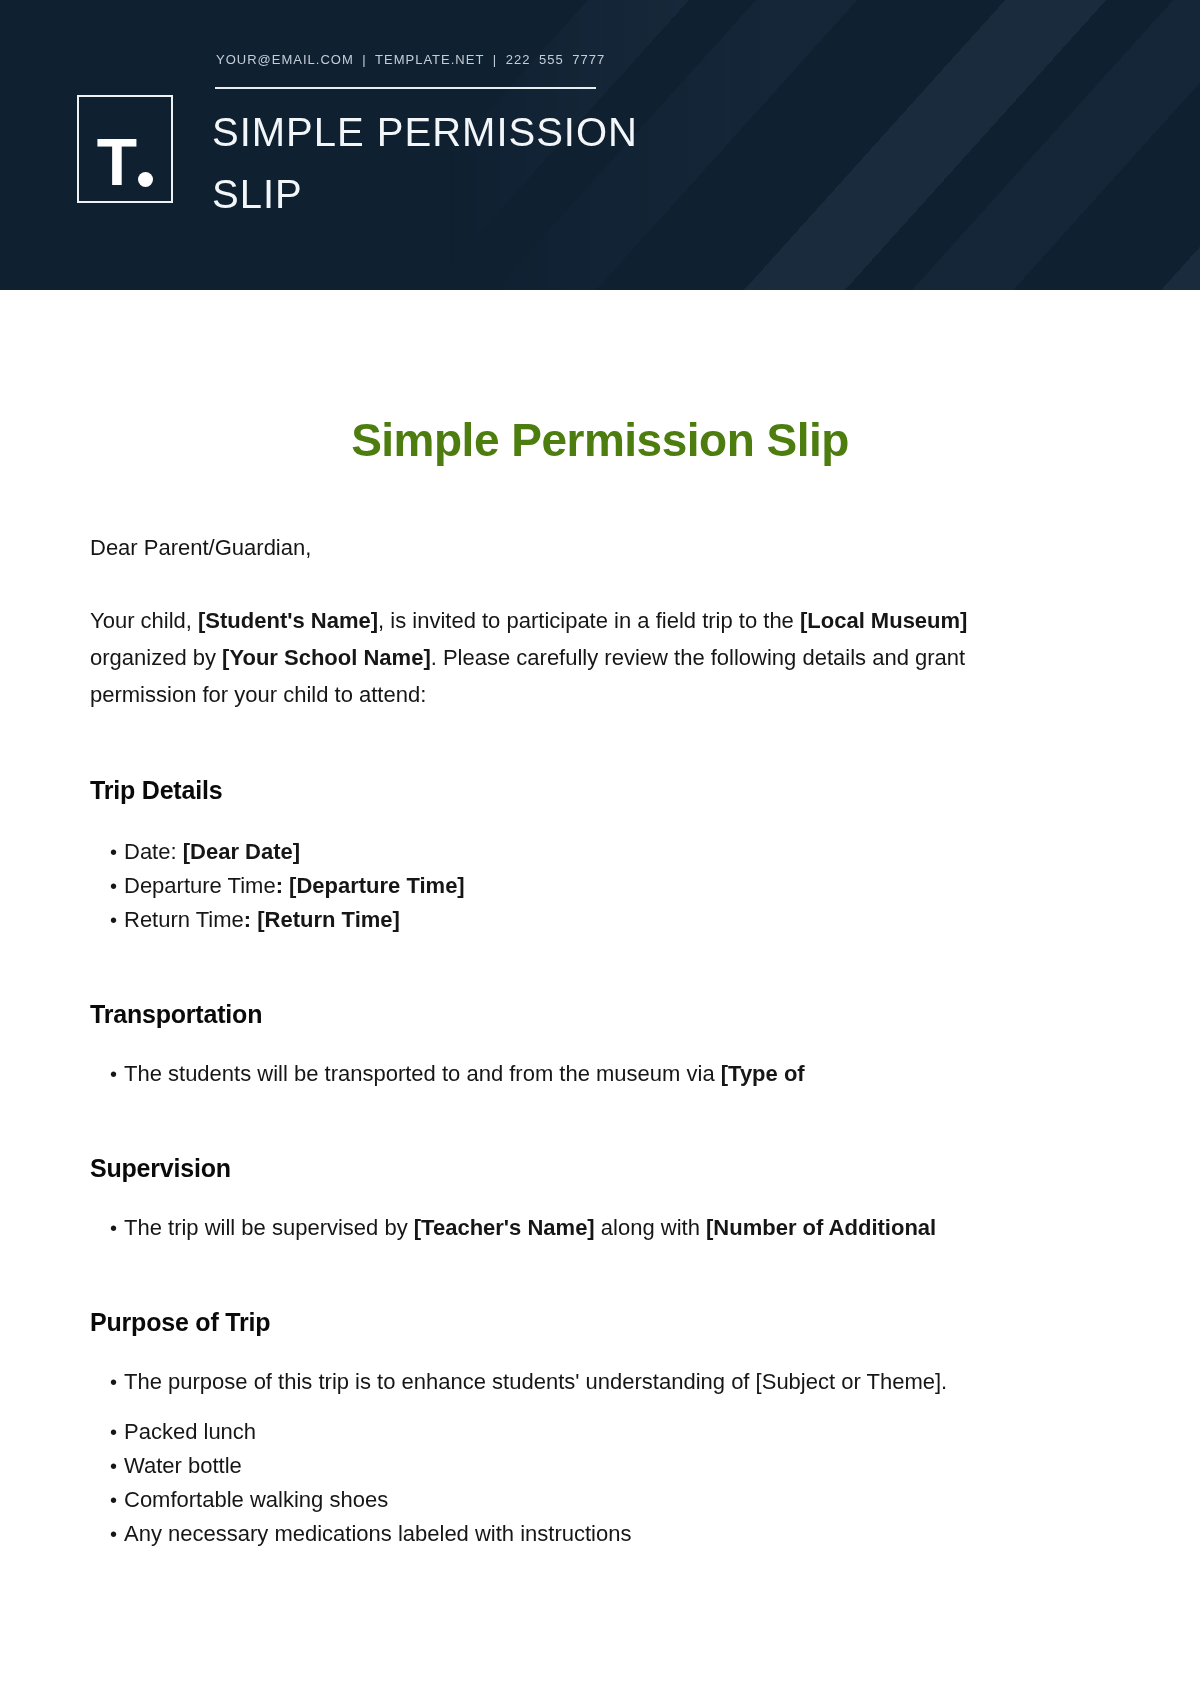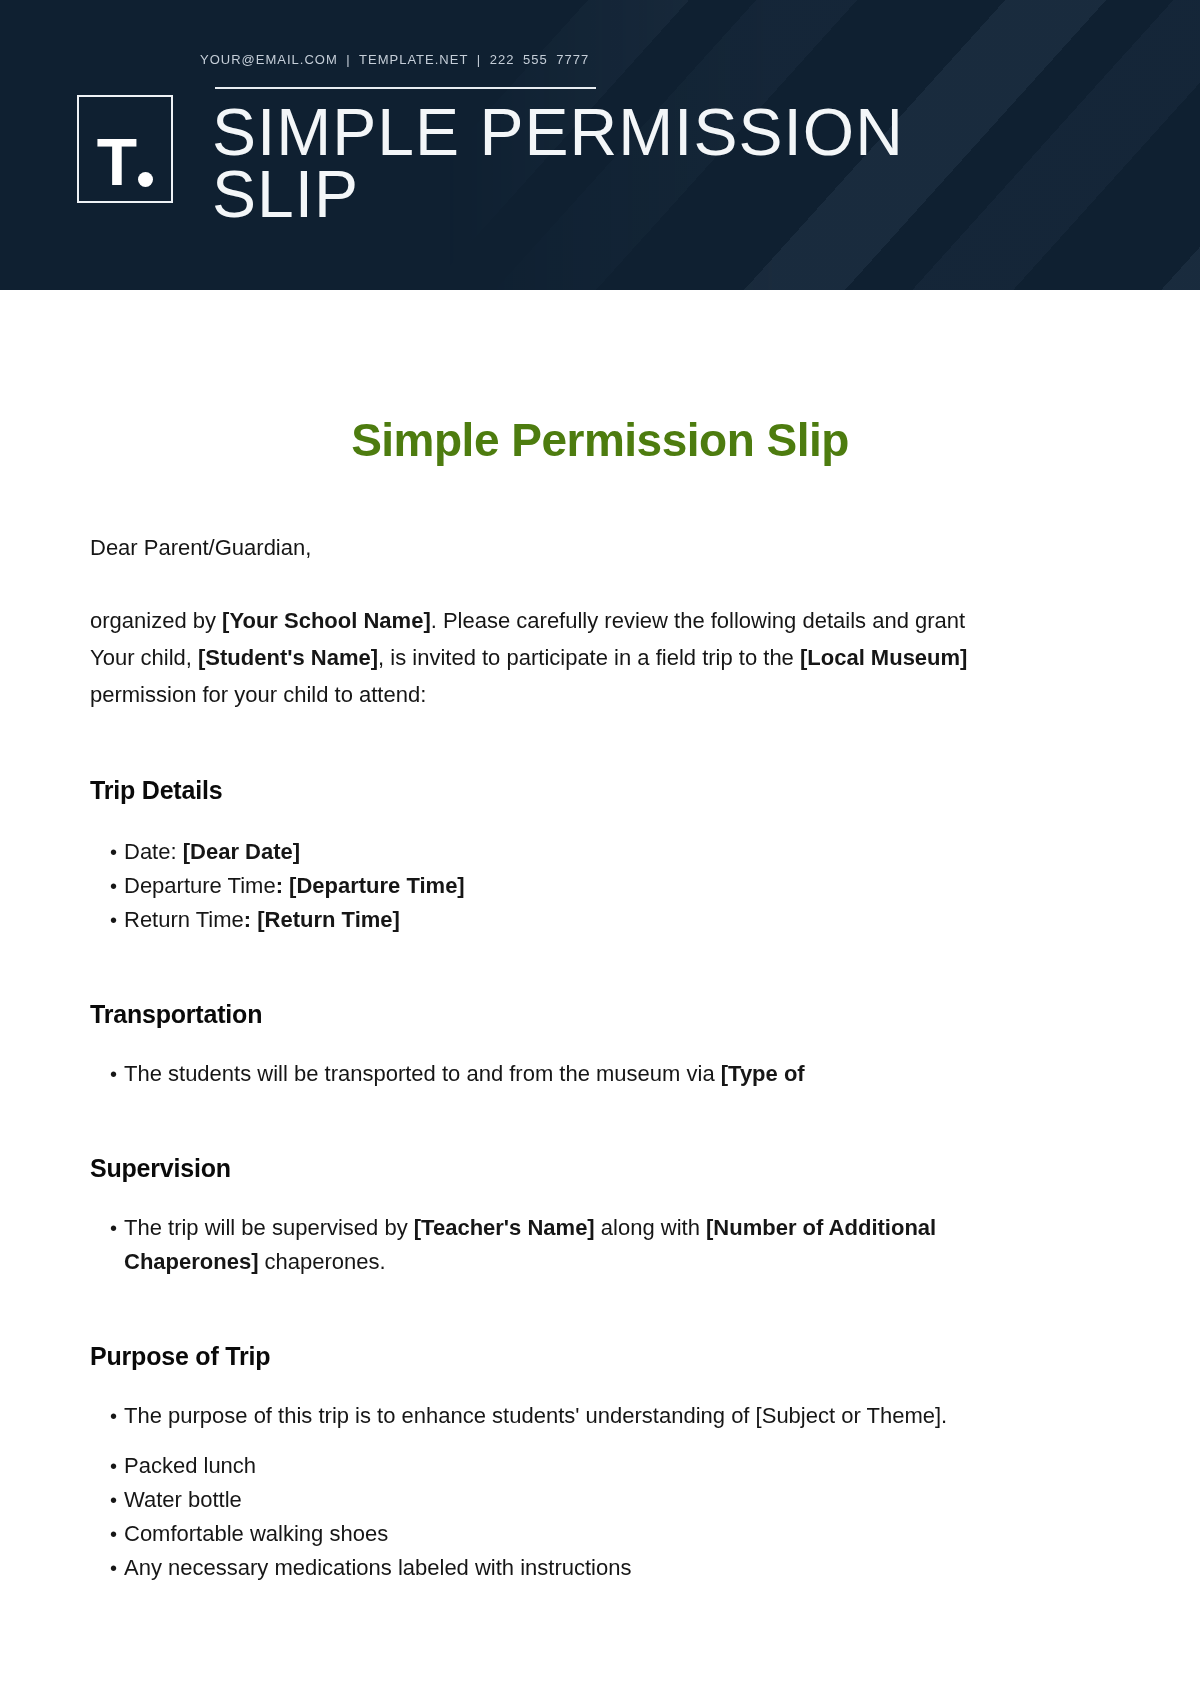--- a/index.html
+++ b/index.html
@@ -19,21 +19,21 @@
     background-image:
       repeating-linear-gradient(132deg,
         rgba(0,0,0,0)        0px 110px,
         rgba(172,199,233,0.07) 110px 185px,
         rgba(0,0,0,0)        185px 235px,
         rgba(172,199,233,0.04) 235px 310px);
     -webkit-mask-image: linear-gradient(to right, rgba(0,0,0,0) 0%, #000 45%);
             mask-image: linear-gradient(to right, rgba(0,0,0,0) 0%, #000 45%);
   }
   .contact {
-    position: absolute; left: 200px; top: 52px;
+    position: absolute; left: 216px; top: 52px;
     font-size: 13px; letter-spacing: 1px; word-spacing: 4px;
     color: #c5ced8; white-space: nowrap;
   }
   .contact-rule {
     position: absolute; left: 215px; top: 87px;
     width: 381px; height: 2px; background: #e8edf2;
   }
   .logo-box {
     position: absolute; left: 77px; top: 95px;
     width: 92px; height: 91px;
@@ -44,21 +44,21 @@
   .logo-letter {
     color: #ffffff; font-size: 66px; font-weight: 800; line-height: 0.78;
     letter-spacing: -2px;
   }
   .logo-dot {
     width: 15px; height: 15px; border-radius: 50%;
     background: #ffffff; margin-left: 3px; margin-bottom: 1px;
   }
   .header-title {
     position: absolute; left: 212px; top: 101px;
-    color: #f3f6f8; font-size: 66px; font-weight: 300;
+    color: #f3f6f8; font-size: 40px; font-weight: 300;
     line-height: 62px; letter-spacing: 1px; white-space: nowrap;
   }
 
   
   .doc { padding-top: 121px; }
   .doc-title {
     text-align: center; margin: 0;
     font-size: 46px; font-weight: 700; letter-spacing: -0.5px;
     line-height: 58px; color: #4d7c0f;
   }
@@ -98,22 +98,22 @@
     <div>SIMPLE PERMISSION</div>
     <div>SLIP</div>
   </div>
 </div>
 
 <div class="doc">
   <h1 class="doc-title">Simple Permission Slip</h1>
   <div class="content">
     <div class="greeting">Dear Parent/Guardian,</div>
     <div class="intro">
+        <div class="line"><span>Your child, </span><b>[Student's Name]</b><span>, is invited to participate in a field trip to the </span><b>[Local Museum]</b></div>
         <div class="line"><span>organized by </span><b>[Your School Name]</b><span>. Please carefully review the following details and grant</span></div>
-        <div class="line"><span>Your child, </span><b>[Student's Name]</b><span>, is invited to participate in a field trip to the </span><b>[Local Museum]</b></div>
         <div class="line"><span>permission for your child to attend:</span></div>
       </div>
     <div>
         <h2 class="section-heading">Trip Details</h2>
         <ul class="items first-list">
           <li>
             <span class="bullet">•</span>
             <div class="line"><span>Date: </span><b>[Dear Date]</b></div>
           </li>
           <li>
@@ -130,21 +130,20 @@
           <li>
             <span class="bullet">•</span>
             <div class="line"><span>The students will be transported to and from the museum via </span><b>[Type of</b></div>
           </li>
         </ul>
         <h2 class="section-heading">Supervision</h2>
         <ul class="items">
           <li>
             <span class="bullet">•</span>
             <div class="line"><span>The trip will be supervised by </span><b>[Teacher's Name]</b><span> along with </span><b>[Number of Additional</b></div>
-            <div class="line"><b>Chaperones]</b><span> chaperones.</span></div>
           </li>
         </ul>
         <h2 class="section-heading">Purpose of Trip</h2>
         <ul class="items">
           <li>
             <span class="bullet">•</span>
             <div class="line"><span>The purpose of this trip is to enhance students' understanding of [Subject or Theme].</span></div>
           </li>
         </ul>
         <ul class="items last-list">

